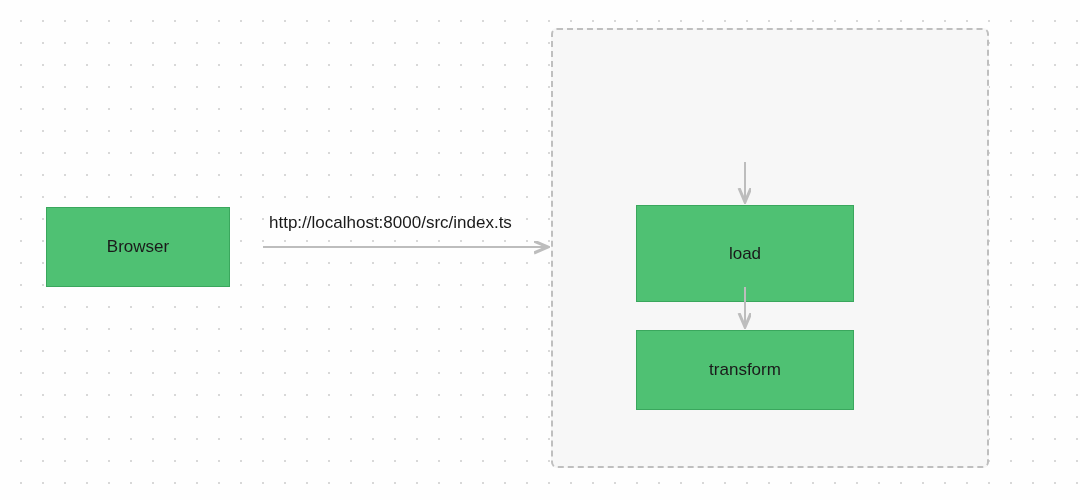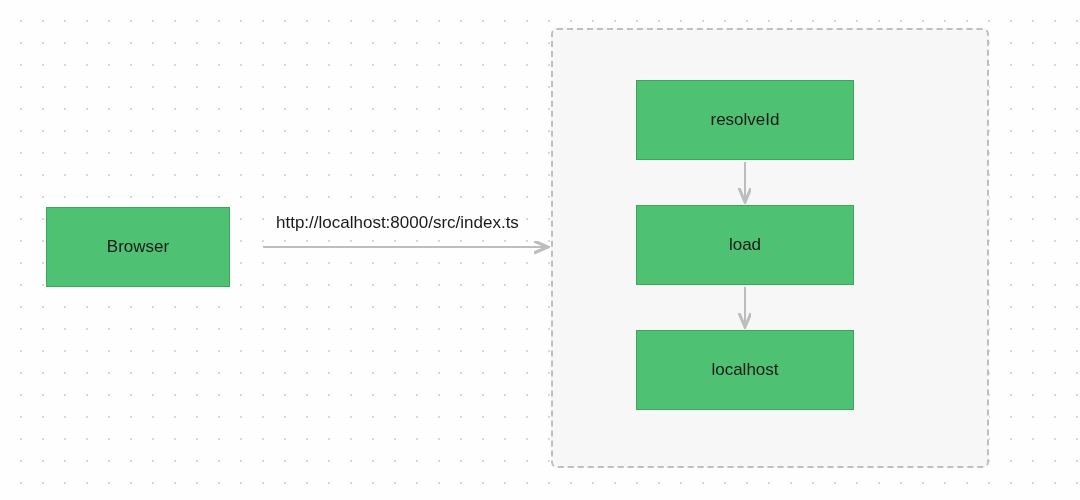--- a/index.html
+++ b/index.html
@@ -56,35 +56,34 @@
     .node-resolve {
       left: 636px;
       top: 80px;
       width: 218px;
       height: 80px;
     }
     .node-load {
       left: 636px;
       top: 205px;
       width: 218px;
-      height: 80px;
+      height: 97px;
     }
     .node-transform {
       left: 636px;
       top: 330px;
       width: 218px;
       height: 80px;
     }
     .arrow-label {
       position: absolute;
       left: 269px;
       top: 213px;
       font-size: 17px;
       color: #1a1a1a;
-      margin-left: 7px;
     }
     svg.arrows {
       position: absolute;
       inset: 0;
       width: 1080px;
       height: 500px;
       pointer-events: none;
     }
     line.arrow-line {
       stroke: #bdbdbd;
@@ -99,30 +98,27 @@
 <div class="canvas">
 
   <div class="group"></div>
 
   <div class="node node-browser">
     <span>Browser</span>
   </div>
 
   <div class="arrow-label">http://localhost:8000/src/index.ts</div>
 
-  <div class="node node-resolve">
-    <span>resolveId</span>
-  </div>
 
   <div class="node node-load">
     <span>load</span>
   </div>
 
   <div class="node node-transform">
-    <span>localhost</span>
+    <span>transform</span>
   </div>
 
   <svg class="arrows">
     <defs>
       <marker id="arrowhead" markerWidth="8" markerHeight="8" refX="6" refY="3" orient="auto" markerUnits="strokeWidth">
         <path d="M0,0 L7,3 L0,6" fill="none" stroke="#bdbdbd" stroke-width="1.5"></path>
       </marker>
     </defs>
     <line class="arrow-line" x1="263" y1="247" x2="546" y2="247" marker-end="url(#arrowhead)"></line>
     <line class="arrow-line" x1="745" y1="162" x2="745" y2="200" marker-end="url(#arrowhead)"></line>

